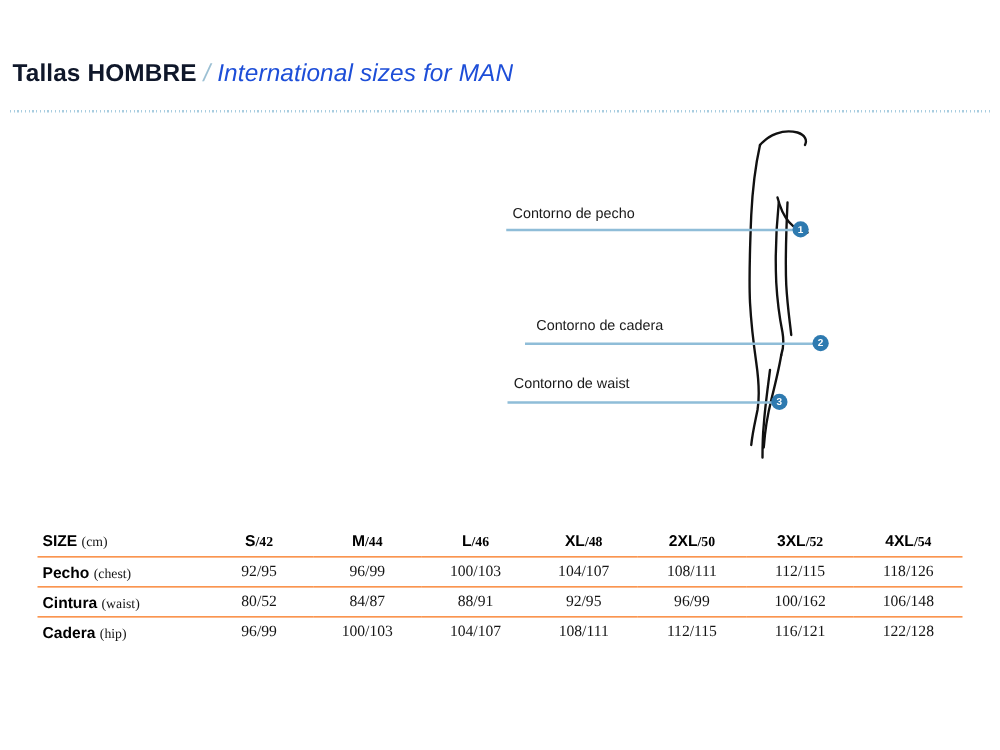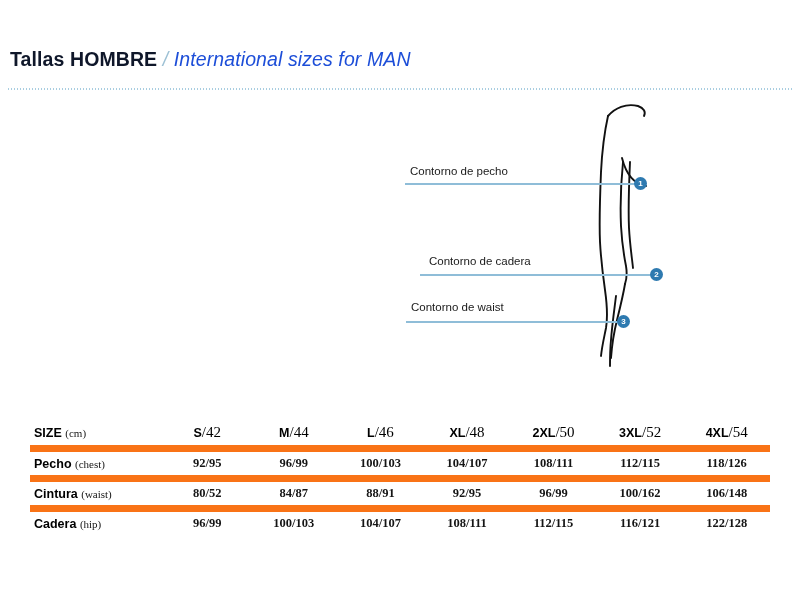--- a/index.html
+++ b/index.html
@@ -109,21 +109,21 @@
     table-layout: fixed;
   }
   table.sizes td, table.sizes th {
     padding: 0;
     height: 23px;
     vertical-align: middle;
     text-align: center;
     font-size: 12.5px;
     font-family: "Liberation Serif", serif;
     color: #151515;
-    font-weight: bold;
+    font-weight: normal;
   }
   table.sizes th.rowhead,
   table.sizes td.rowhead {
     text-align: left;
     width: 130px;
     font-family: "Liberation Sans", sans-serif;
     font-weight: bold;
     font-size: 12.5px;
     color: #000000;
     padding-left: 4px;
@@ -136,26 +136,26 @@
     color: #151515;
   }
   table.sizes th.colhead {
     font-family: "Liberation Sans", sans-serif;
     font-weight: bold;
     font-size: 12.5px;
     color: #000000;
   }
   table.sizes th.colhead .euro {
     font-family: "Liberation Serif", serif;
-    font-weight: normal;
-    font-size: 15px;
+    font-weight: bold;
+    font-size: 11px;
   }
   table.sizes tr.sep-top td,
   table.sizes tr.sep-top th {
-    border-top: 7px solid #f97316;
+    border-top: 1px solid #f97316;
   }
   table.sizes tr.head-row th {
     height: 25px;
   }
 </style>
 </head>
 <body>
 
 <div id="header-title">
   <span class="title-main">Tallas HOMBRE</span><span class="title-sep"> / </span><span class="title-sub">International sizes for MAN</span>

